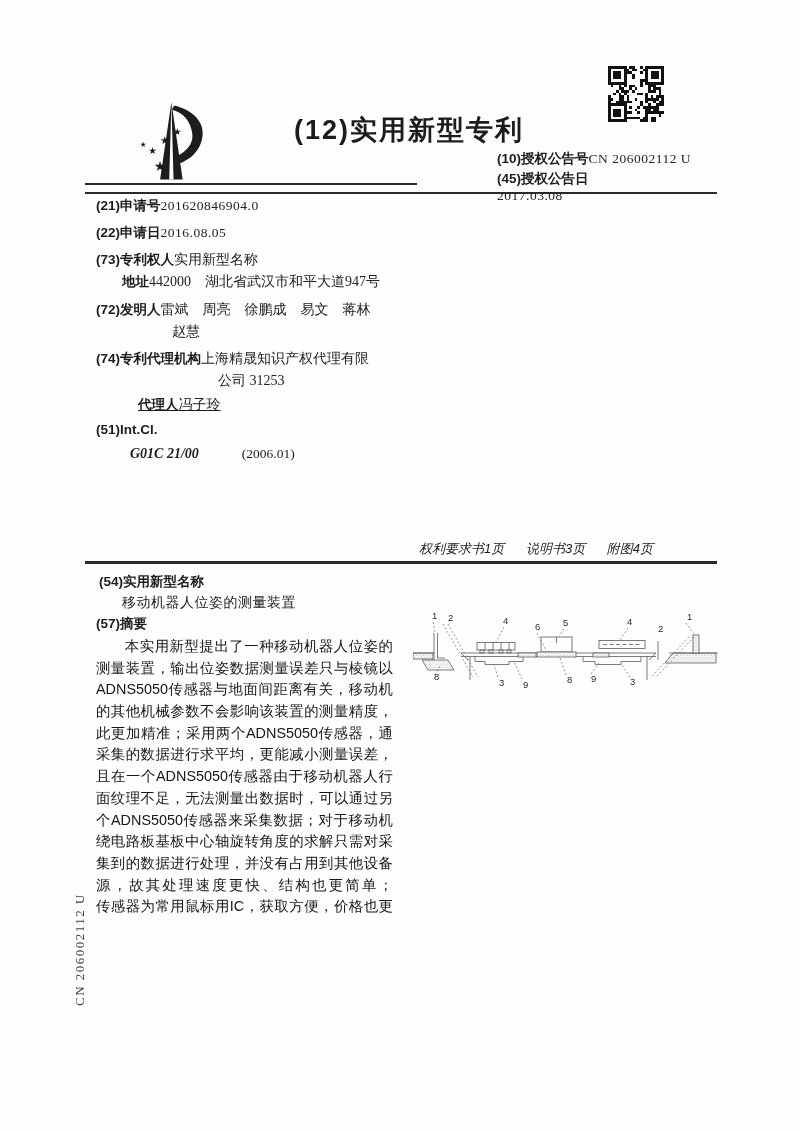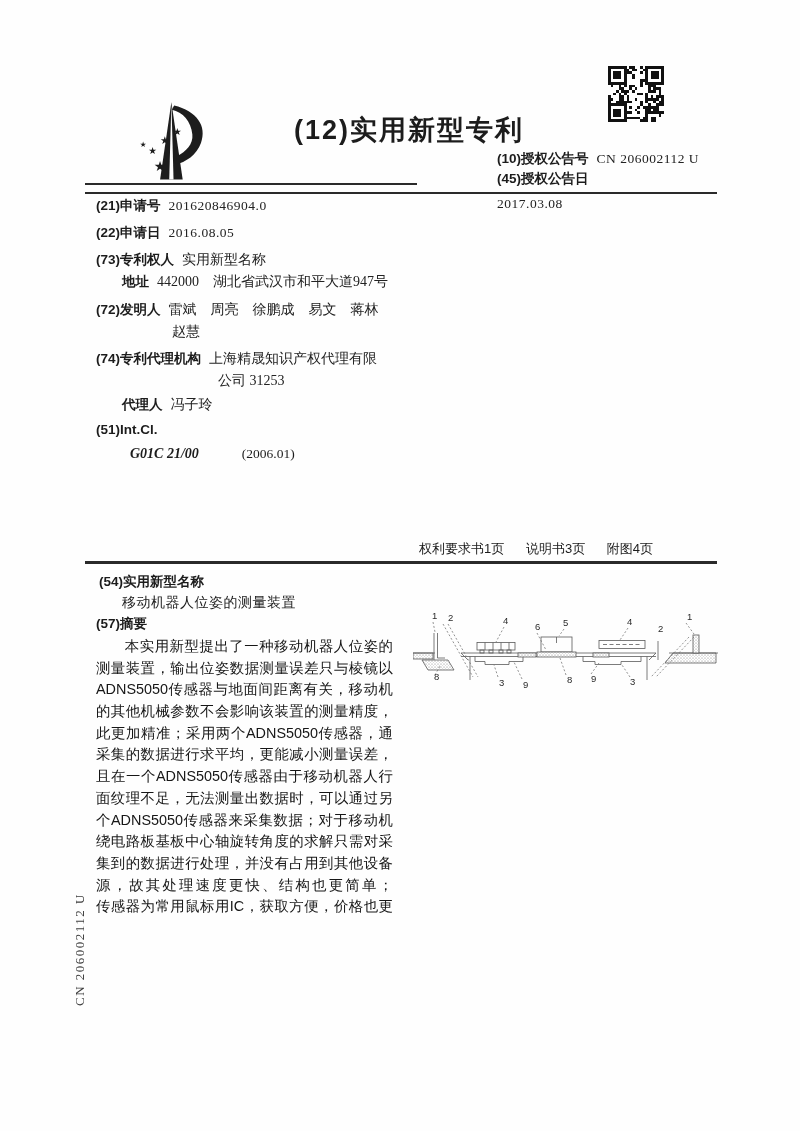--- a/index.html
+++ b/index.html
@@ -7,21 +7,21 @@
     position:relative; width:800px; height:1131px; margin:0 auto;
     background:#fefefe; overflow:hidden;
     font-family:"Liberation Sans", sans-serif; color:#1c1c1c;
   }
   .abs { position:absolute; }
   .office-line { font-size:16.5px; font-weight:bold; letter-spacing:1.5px; }
   .doc-type { font-size:27px; font-weight:bold; letter-spacing:2px; }
   .blabel { font-weight:bold; font-size:13.5px; white-space:nowrap; }
   .val { font-family:"Liberation Serif", serif; font-size:14px; color:#222; white-space:nowrap; }
   .valnum { font-family:"Liberation Serif", serif; font-size:13.5px; letter-spacing:0.5px; color:#222; white-space:nowrap; }
-  .row { display:flex; align-items:baseline; gap:8px; white-space:nowrap; }
+  .row { display:flex; align-items:baseline; white-space:nowrap; }
   .rule { background:#2a2a2a; }
   .pages-line { font-size:13px; color:#1c1c1c; text-align:right; }
   .pages-line span { margin-left:18px; }
   .title-text { font-size:14px; letter-spacing:0.5px; }
   .abstract { width:297px; font-size:14.4px; line-height:21.7px; text-align:justify; color:#161616; }
   .abstract .aline { text-align:justify; text-align-last:justify; height:21.7px; overflow:hidden; }
   .abstract .aline.first { text-indent:2em; }
   .abstract .aline.last { text-align-last:justify; }
   .side-code {
     transform:rotate(-90deg); transform-origin:0 0;
@@ -309,31 +309,31 @@
   <div class="abs row" style="left:96px; top:301px;">
     <span class="blabel">(72)发明人</span>
     <span class="val">雷斌　周亮　徐鹏成　易文　蒋林</span>
   </div>
   <div class="abs val" style="left:172px; top:323px;">赵慧</div>
   <div class="abs row" style="left:96px; top:350px;">
     <span class="blabel">(74)专利代理机构</span>
     <span class="val">上海精晟知识产权代理有限</span>
   </div>
   <div class="abs val" style="left:218px; top:372px;">公司 31253</div>
-  <div class="abs row" style="left:122px; top:396px;">
+  <div class="abs row" style="left:138px; top:396px;text-decoration:underline;">
     <span class="blabel">代理人</span>
     <span class="val">冯子玲</span>
   </div>
   <div class="abs blabel" style="left:96px; top:422px;">(51)Int.Cl.</div>
   <div class="abs row" style="left:122px; top:446px; gap:0;">
     <span class="italic-cl">G01C 21/00</span>
     <span class="paren-cl">(2006.01)</span>
   </div>
 
-  <div class="abs pages-line" style="left:350px; top:540px; width:303px;">
+  <div class="abs pages-line" style="left:350px; top:540px; width:303px;font-style:italic;">
     <span>权利要求书1页</span>
     <span>说明书3页</span>
     <span>附图4页</span>
   </div>
   <div class="abs rule" style="left:85px; top:561px; width:632px; height:2.5px;"></div>
 
   <div class="abs blabel" style="left:99px; top:573px;">(54)实用新型名称</div>
   <div class="abs title-text" style="left:122px; top:594px;">移动机器人位姿的测量装置</div>
   <div class="abs blabel" style="left:96px; top:615px;">(57)摘要</div>
 

